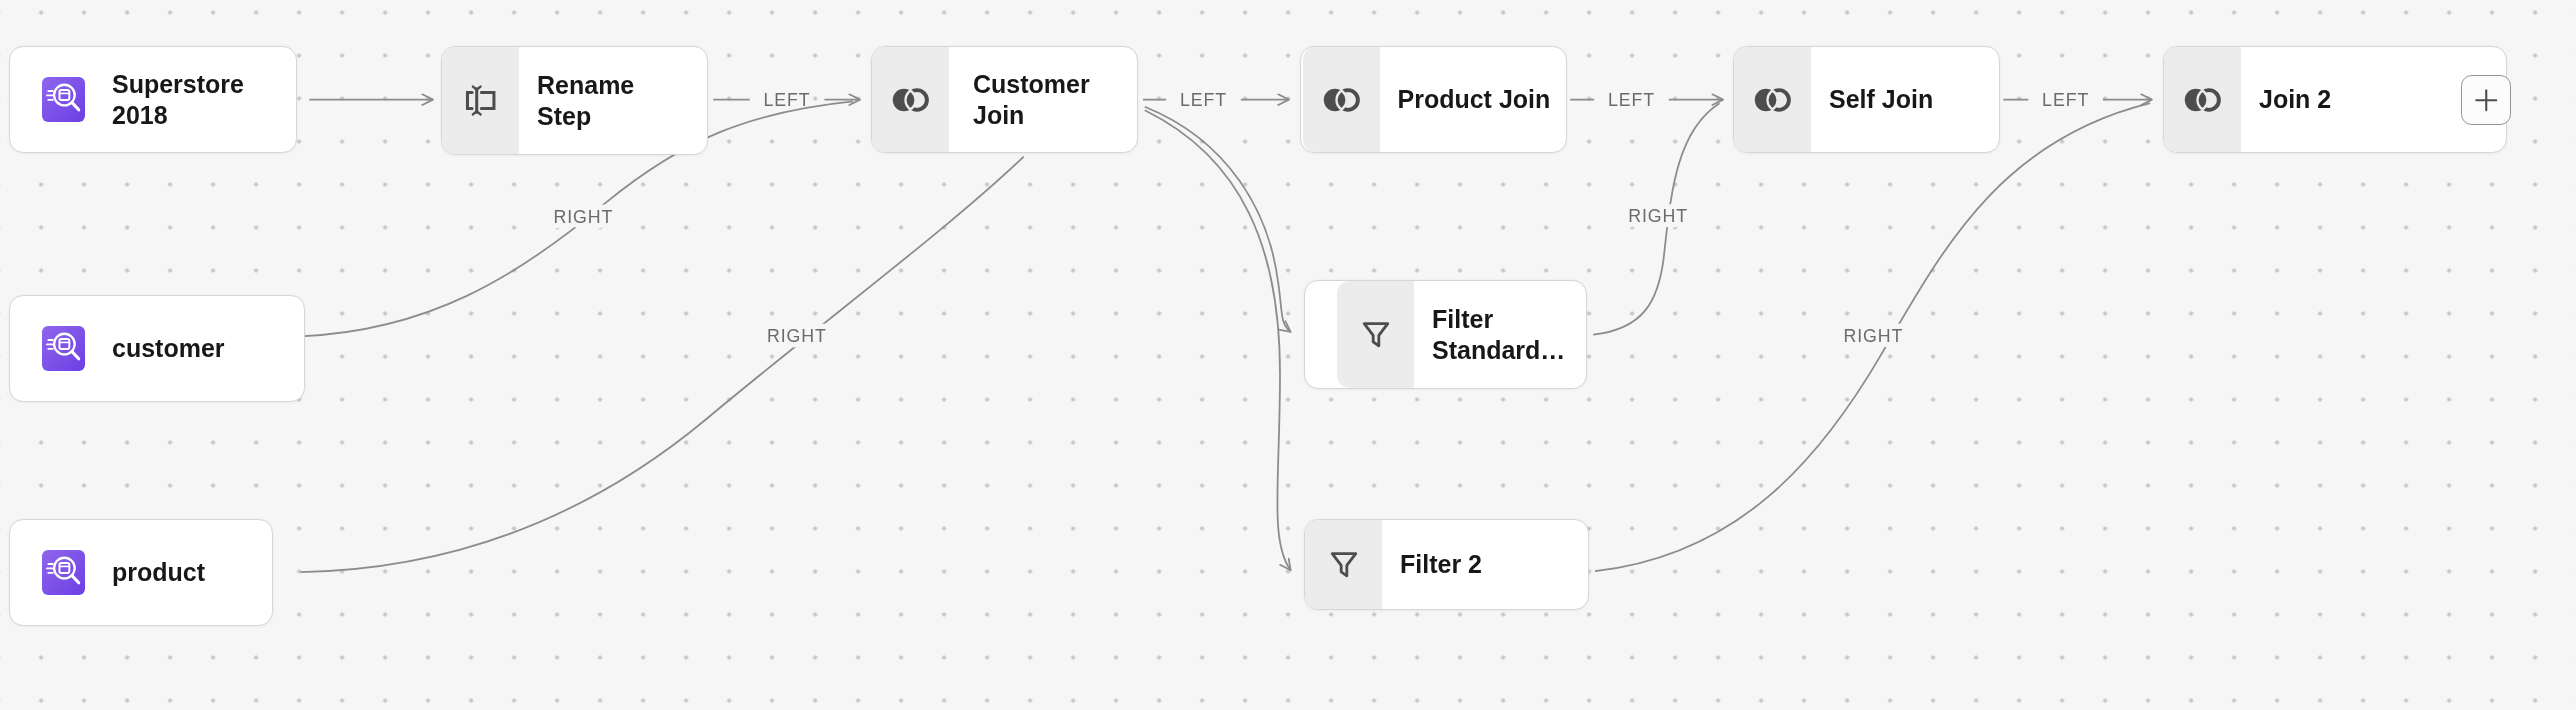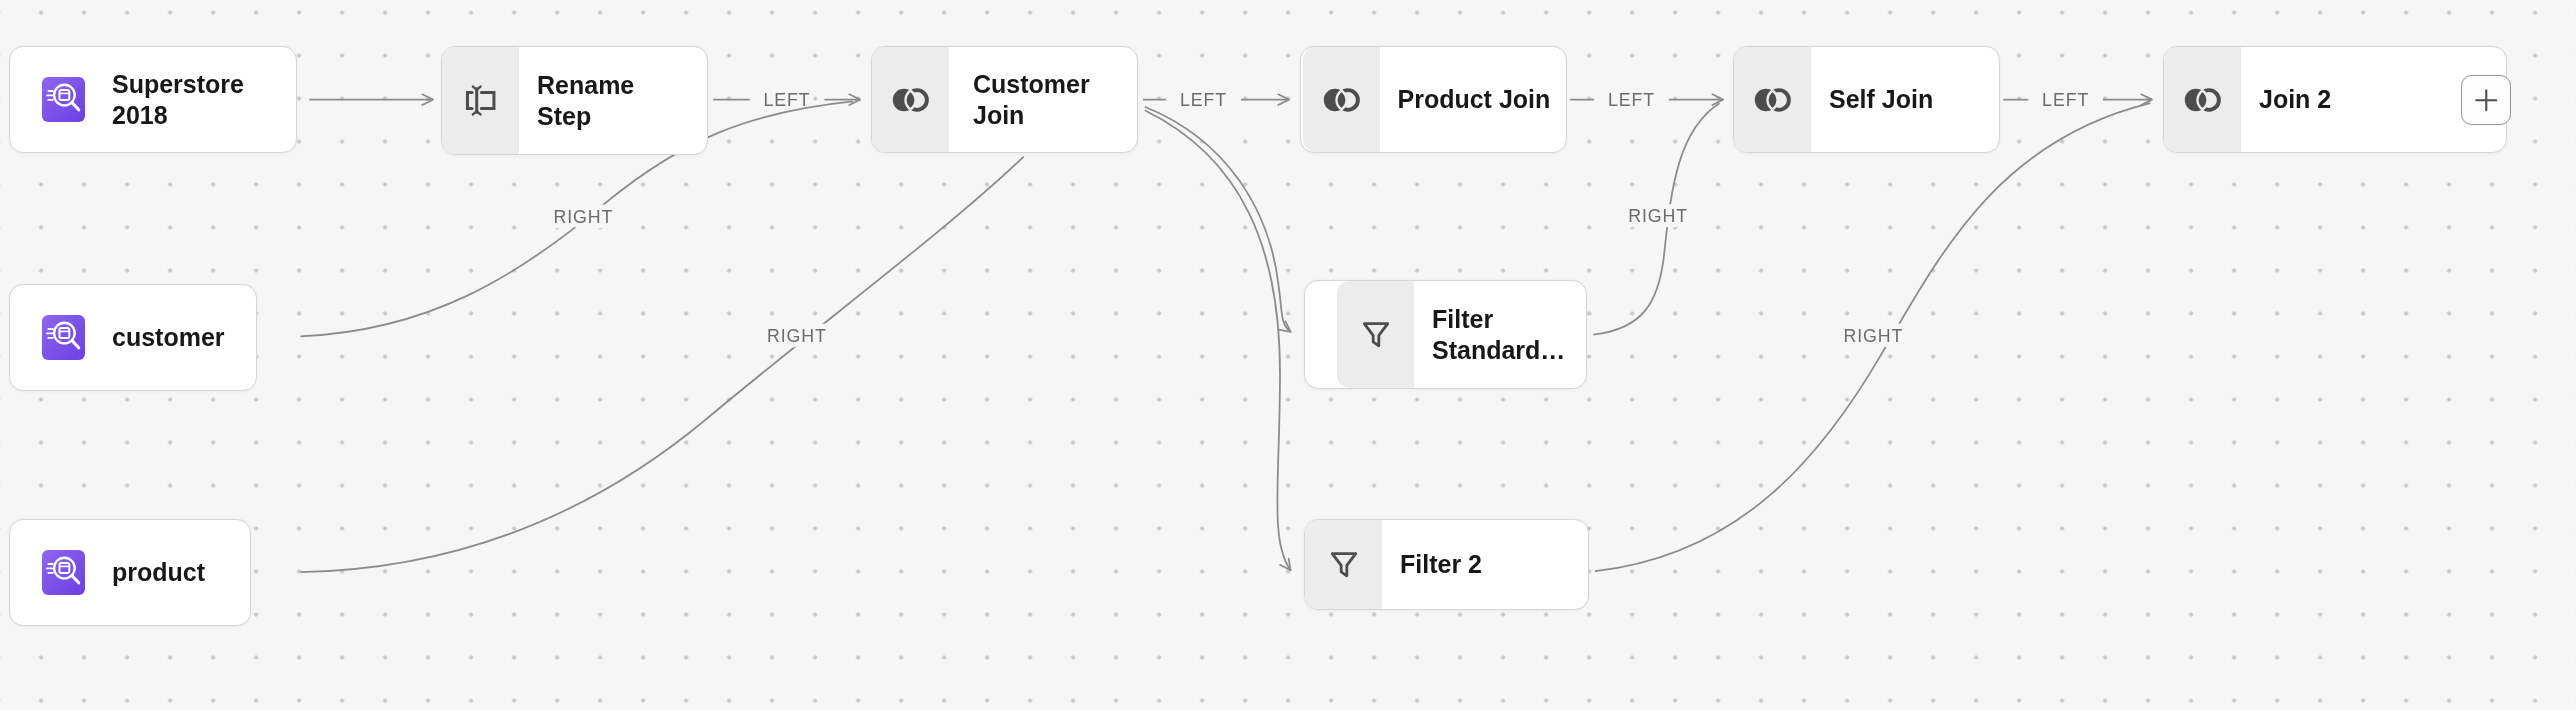--- a/index.html
+++ b/index.html
@@ -226,37 +226,37 @@
                 <circle cx="28.6" cy="17" r="10.8"></circle>
               </clipPath>
       </defs>
       <circle cx="15" cy="17" r="12" fill="#4d4d4d" mask="url(#jmB4)"></circle>
       <circle cx="15.4" cy="17" r="10.8" fill="#4d4d4d" clip-path="url(#jc4)"></circle>
       <circle cx="29" cy="17" r="10.6" fill="none" stroke="#4d4d4d" stroke-width="4.2" mask="url(#jmA4)"></circle>
     </svg>
         </div>
         <div class="label">Join 2</div>
       </div>
-      <div class="node dataset" style="left: 9px; top: 284px; width: 248px; height: 107px;">
+      <div class="node dataset" style="left: 9px; top: 295px; width: 296px; height: 107px;">
         <div class="ds-badge">
     <svg viewBox="0 0 48 50" width="43" height="45" fill="none">
       <circle cx="25" cy="20" r="11.5" stroke="#fff" stroke-width="2.6"></circle>
       <line x1="33.5" y1="28.5" x2="41" y2="36.5" stroke="#fff" stroke-width="3.4" stroke-linecap="round"></line>
       <rect x="19.5" y="14.5" width="11" height="11" rx="2" stroke="#fff" stroke-width="2.2"></rect>
       <path d="M19.5 18.2 H30.5" stroke="#fff" stroke-width="1.8"></path>
       <g stroke="#fff" stroke-width="2" stroke-linecap="round">
         <line x1="7" y1="15.5" x2="12" y2="15.5"></line>
         <line x1="5.5" y1="20.5" x2="11.5" y2="20.5"></line>
         <line x1="7" y1="25.5" x2="12" y2="25.5"></line>
       </g>
     </svg>
         </div>
         <div class="label">customer</div>
       </div>
-      <div class="node dataset" style="left: 9px; top: 519px; width: 242px; height: 107px;">
+      <div class="node dataset" style="left: 9px; top: 519px; width: 264px; height: 107px;">
         <div class="ds-badge">
     <svg viewBox="0 0 48 50" width="43" height="45" fill="none">
       <circle cx="25" cy="20" r="11.5" stroke="#fff" stroke-width="2.6"></circle>
       <line x1="33.5" y1="28.5" x2="41" y2="36.5" stroke="#fff" stroke-width="3.4" stroke-linecap="round"></line>
       <rect x="19.5" y="14.5" width="11" height="11" rx="2" stroke="#fff" stroke-width="2.2"></rect>
       <path d="M19.5 18.2 H30.5" stroke="#fff" stroke-width="1.8"></path>
       <g stroke="#fff" stroke-width="2" stroke-linecap="round">
         <line x1="7" y1="15.5" x2="12" y2="15.5"></line>
         <line x1="5.5" y1="20.5" x2="11.5" y2="20.5"></line>
         <line x1="7" y1="25.5" x2="12" y2="25.5"></line>

